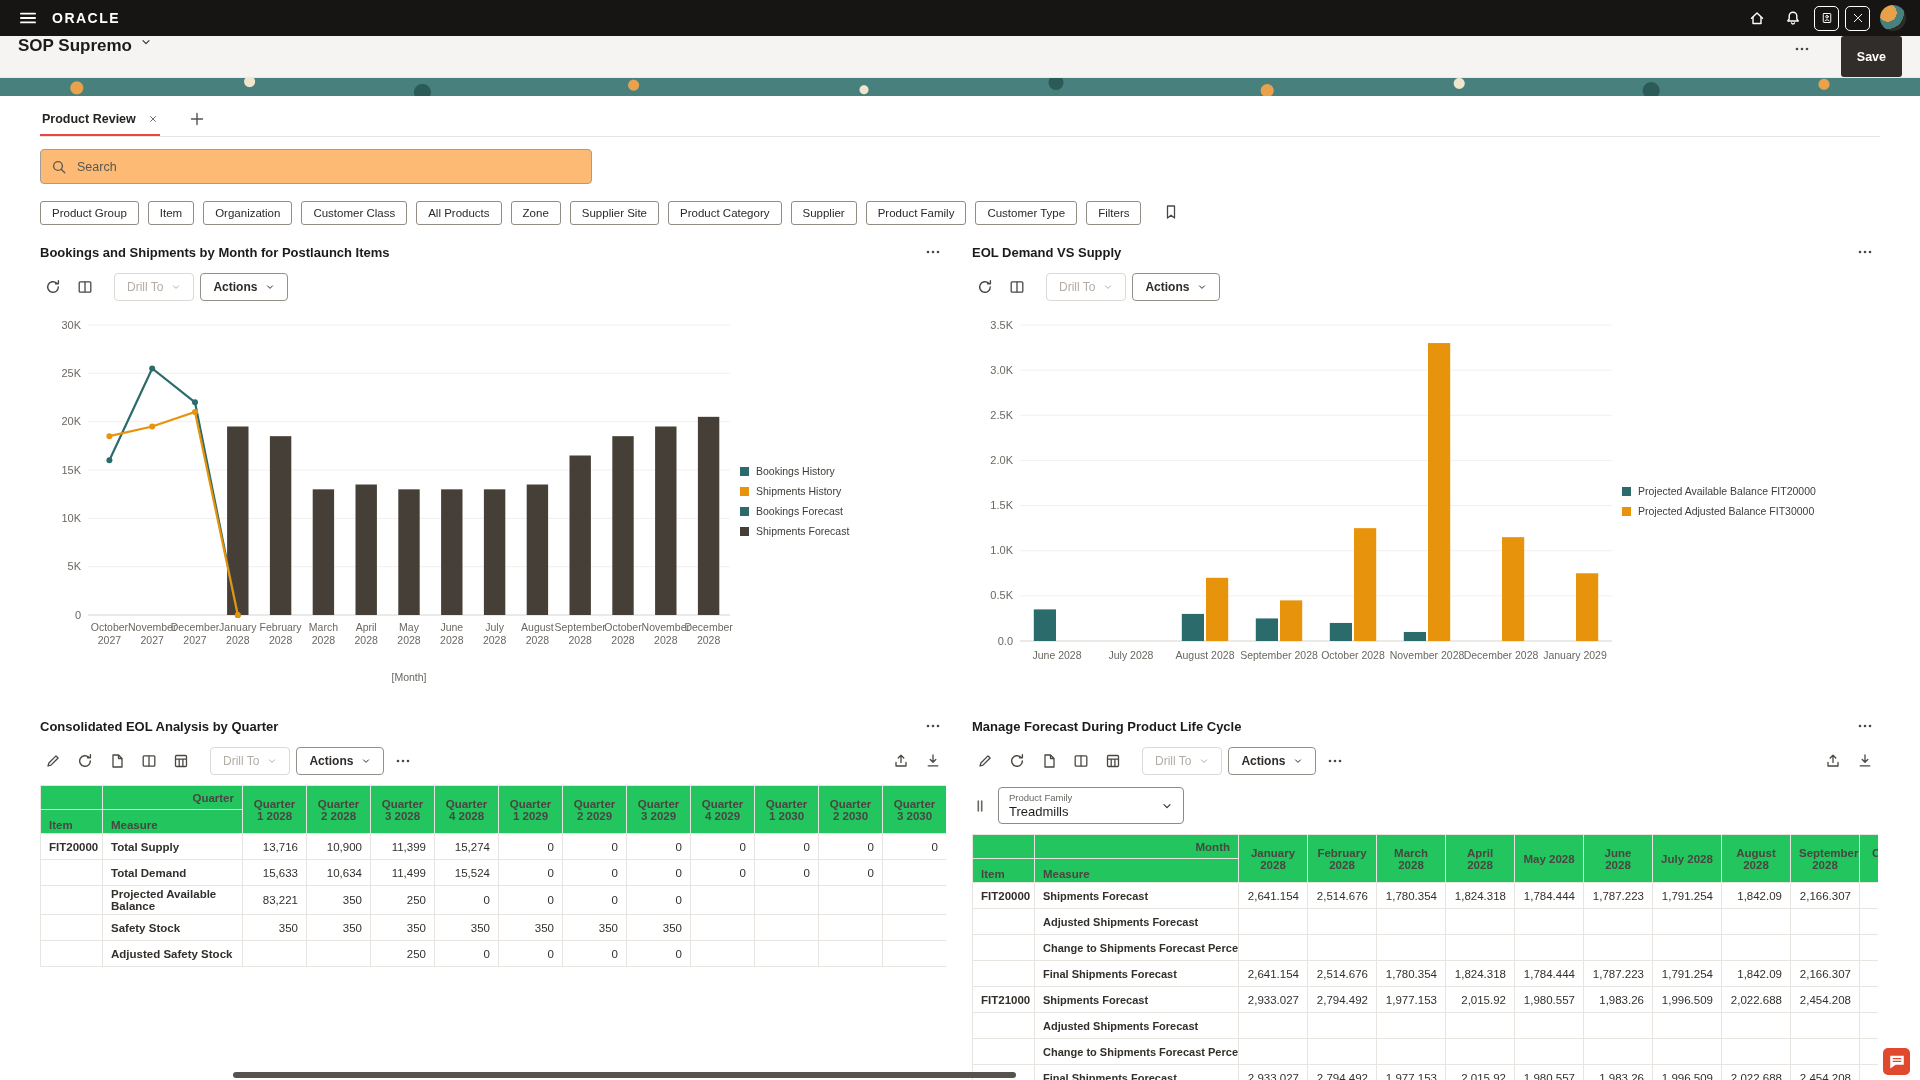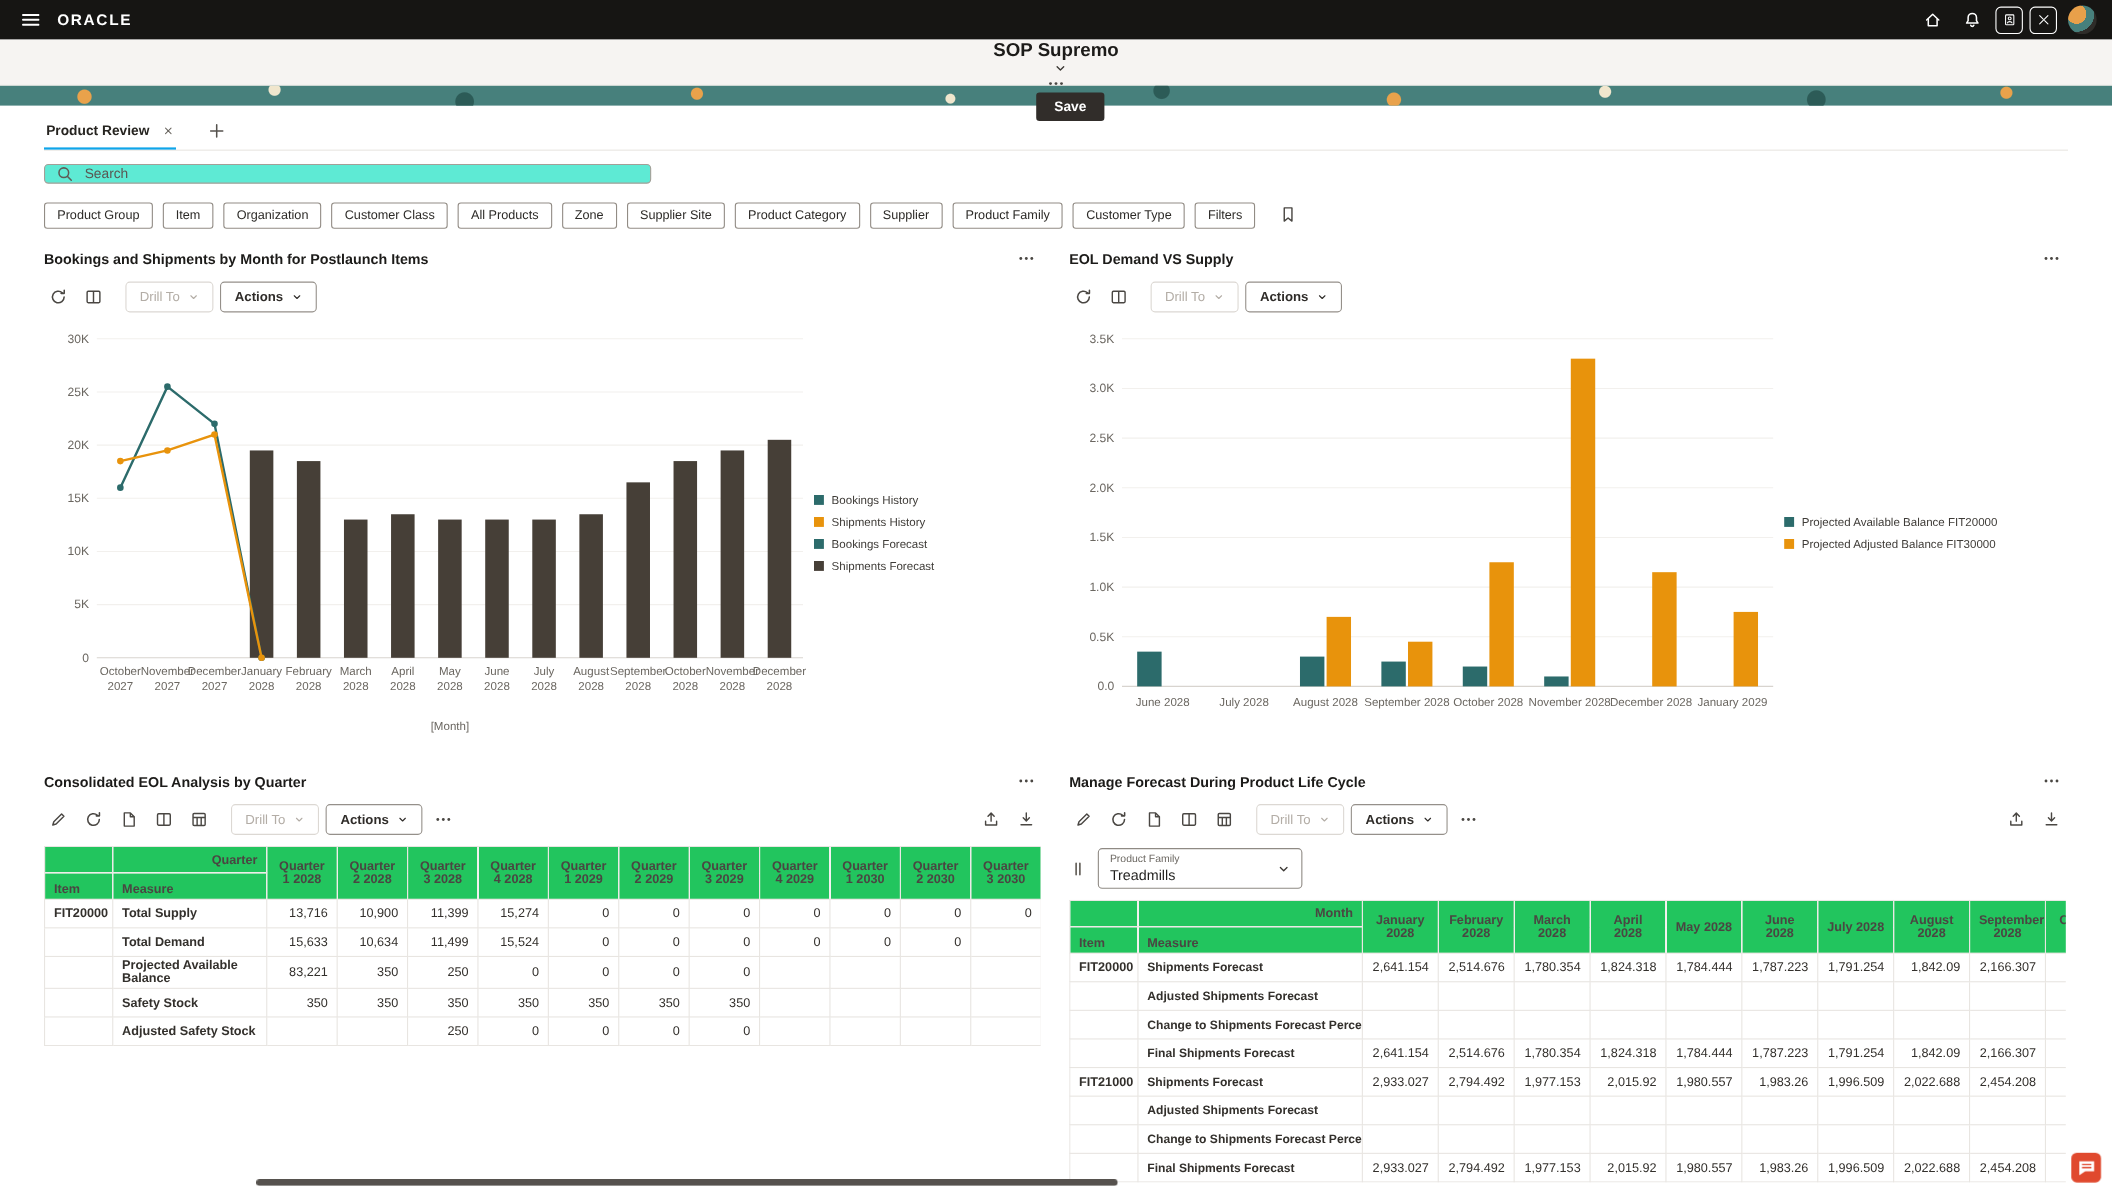--- a/index.html
+++ b/index.html
@@ -10,21 +10,21 @@
   .topbar { height:36px; background:#161513; display:flex; align-items:center; padding:0 14px; color:#f5f3f1; }
   .topbar .hbtn { background:none;border:none; width:28px;height:28px; display:flex;align-items:center;justify-content:center; color:#fff; cursor:pointer; padding:0; }
   .brand { color:#fff; font-weight:700; letter-spacing:1.5px; font-size:14px; margin-left:10px; }
   .topbar .spacer { flex:1; }
   .tb-ic { background:none;border:none; width:30px;height:30px; display:flex;align-items:center;justify-content:center; color:#fff; cursor:pointer; padding:0; margin-left:6px; }
   .tb-box { border:1.5px solid #fff; border-radius:5px; width:25px;height:25px; }
   .avatar { width:26px;height:26px;border-radius:50%; margin-left:10px; cursor:pointer; border:none; padding:0;
     background: radial-gradient(circle at 30% 30%, #e8a04a 0 34%, #47807c 35% 62%, #2e2c29 63%); }
 
   
-  .appheader { height:42px; background:#f6f4f2; display:flex; align-items:center; padding:0 18px; border-bottom:1px solid #eceae7;flex-direction:column; }
+  .appheader { height:42px; background:#f6f4f2; display:flex; padding:0 18px; border-bottom:1px solid #eceae7; }
   .appheader .title { font-size:17px; font-weight:700; color:#1c1b19; }
   .appheader .chev { margin-left:8px; color:#3a3733; }
   .appheader .spacer { flex:1; }
   .save-btn { background:#312d2a; color:#fff; border:none; border-radius:3px; font-size:12.5px; font-weight:600; padding:6px 16px; cursor:pointer; margin-left:26px; }
 
   
   .banner { height:18px; background-color:#47807c;
     background-image:
       radial-gradient(circle at 4% 55%,  #e9a24b 0 6px, transparent 7px),
       radial-gradient(circle at 13% 20%, #f0e6cd 0 5px, transparent 6px),
@@ -34,27 +34,27 @@
       radial-gradient(circle at 55% 25%, #2c5b57 0 7px, transparent 8px),
       radial-gradient(circle at 66% 70%, #e9a24b 0 6px, transparent 7px),
       radial-gradient(circle at 76% 30%, #f0e6cd 0 5px, transparent 6px),
       radial-gradient(circle at 86% 70%, #2c5b57 0 8px, transparent 9px),
       radial-gradient(circle at 95% 35%, #e9a24b 0 5px, transparent 6px); }
 
   
   .content { padding:0 40px; }
 
   .tabs { display:flex; align-items:center; border-bottom:1px solid #e8e5e1; margin-top:6px; }
-  .tab { display:flex; align-items:center; gap:12px; padding:10px 2px 8px; border-bottom:2px solid #0ea5e9;
+  .tab { display:flex; align-items:center; gap:12px; padding:10px 2px 8px; border-bottom:2px solid #ef4444;
          font-weight:700; font-size:12.5px; color:#262420; cursor:pointer; }
   .tab .icon { color:#6b6761; }
   .addtab { background:none;border:none; margin-left:24px; color:#55524d; cursor:pointer; width:26px;height:26px; display:flex;align-items:center;justify-content:center; padding:0; }
 
-  .searchbox { margin-top:12px; width:552px; height:18px; border:1px solid #a49e97; border-radius:4px;
-               display:flex; align-items:center; padding:0 10px; background:#5eead4; }
+  .searchbox { margin-top:12px; width:552px; height:35px; border:1px solid #a49e97; border-radius:4px;
+               display:flex; align-items:center; padding:0 10px; background:#fdba74; }
   .searchbox .icon { color:#5f5b56; }
   .searchbox input { border:none; outline:none; flex:1; font-size:12.5px; margin-left:8px; font-family:inherit; color:#2c2a27; background:transparent; }
   .searchbox input::placeholder { color:#5a5753; }
 
   .chips { margin-top:15px; display:flex; align-items:flex-end; gap:9px; flex-wrap:wrap; }
   .chip { background:#fff; border:1px solid #928c85; border-radius:3px; padding:5px 11px; font-size:11.5px; color:#2c2a27; cursor:pointer; font-family:inherit; }
   .chips .ibtn { margin-left:8px; }
 
   
   .grid { margin-top:14px; display:grid; grid-template-columns:906px 906px; column-gap:26px; row-gap:20px; }

